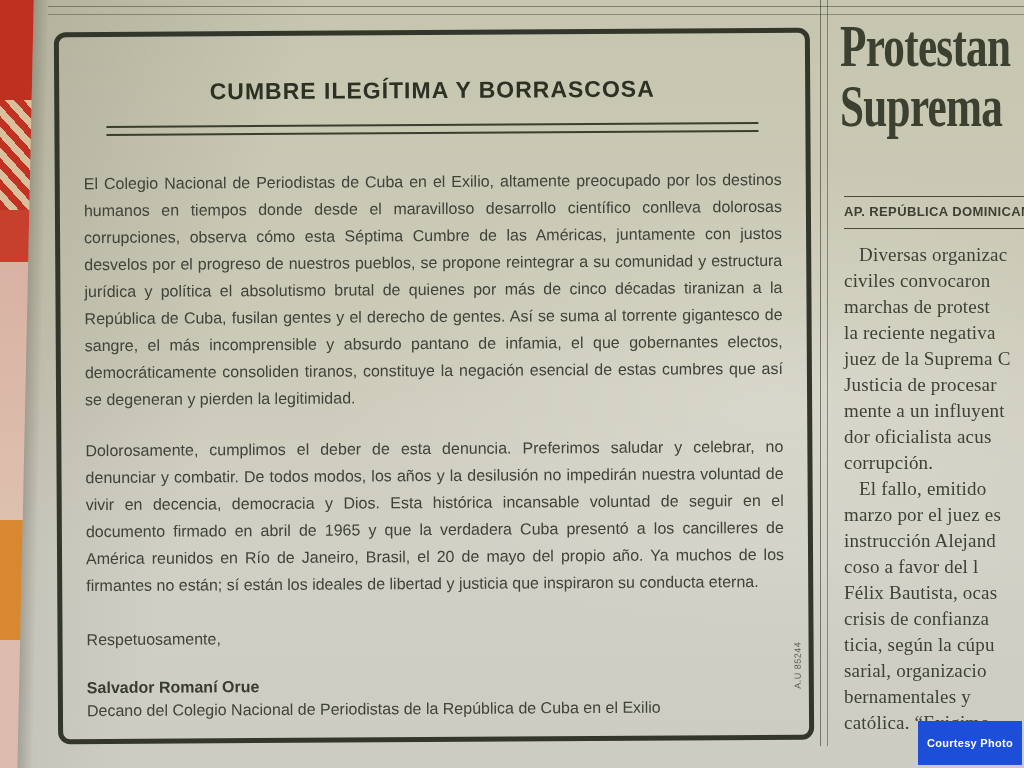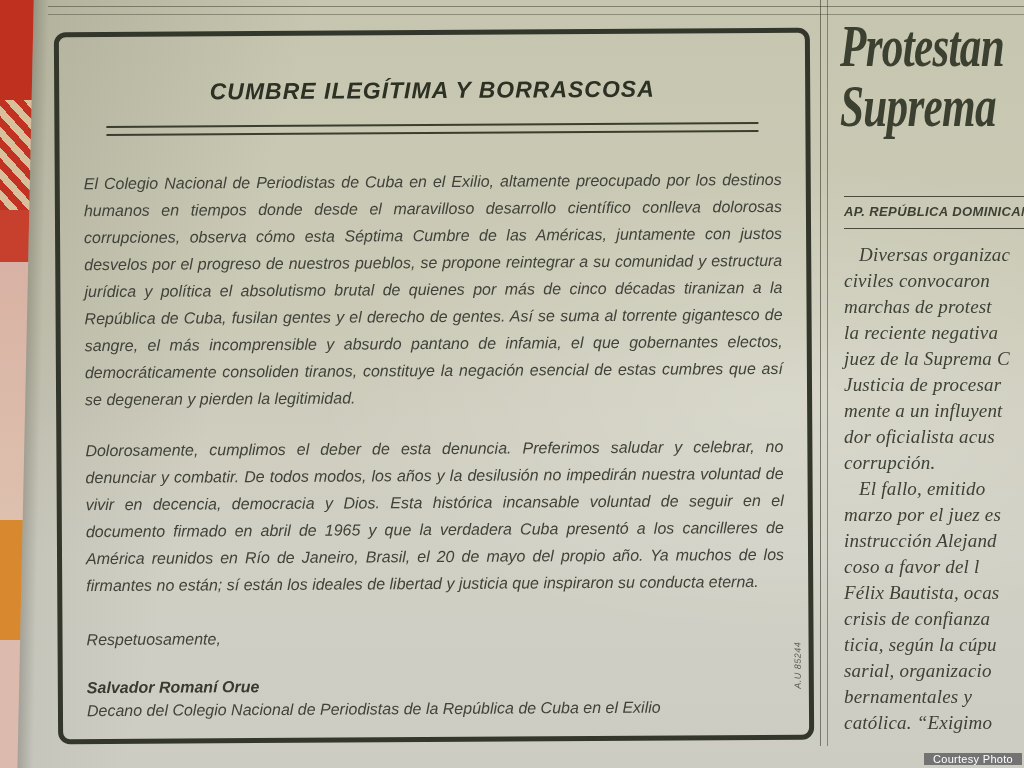--- a/index.html
+++ b/index.html
@@ -20,21 +20,20 @@
   .strip-pink2{position:absolute;left:0;top:640px;width:38px;height:128px;background:#ddbaae;}
 
   
   .page{
     position:absolute;inset:0;
     clip-path:polygon(3.3% 0%,100% 0%,100% 100%,1.7% 100%);
     background:
       radial-gradient(ellipse at 76% 52%, rgba(255,255,255,.22), rgba(255,255,255,0) 42%),
       linear-gradient(104deg, rgba(40,40,25,.14), rgba(40,40,25,0) 26%),
       linear-gradient(180deg,#c6c6b0 0%,#cbcab7 42%,#d1d0c5 72%,#cdccc3 100%);
-    font-style: italic;
   }
   .page-edge-shadow{position:absolute;left:13px;top:0;bottom:0;width:28px;
     background:linear-gradient(90deg,rgba(55,50,40,.42),rgba(55,50,40,0));
     transform:skewX(-1.2deg);}
   .top-rule{position:absolute;left:48px;right:0;top:6px;height:7px;
     border-top:1.5px solid rgba(70,70,58,.55);border-bottom:1px solid rgba(70,70,58,.45);}
   .col-rule{position:absolute;left:820px;top:0;bottom:22px;width:6px;
     border-left:1.5px solid rgba(60,60,48,.6);border-right:1.5px solid rgba(60,60,48,.5);}
 
   
@@ -85,22 +84,22 @@
   .art-body{
     position:absolute;left:6px;top:242px;width:200px;
     font-family:"Liberation Serif",serif;font-size:19px;line-height:26px;
     color:#3e4136;letter-spacing:.2px;
   }
   .art-line{white-space:nowrap;}
   .art-line.indent{text-indent:15px;}
 
   
   .credit-badge{
-    position:absolute;right:2px;bottom:3px;background:#737373;color:#fff;
-    font-size:11px;font-weight:normal;padding:0 9px;letter-spacing:.3px;
+    position:absolute;right:2px;bottom:3px;background:#1d4ed8;color:#fff;
+    font-size:11px;font-weight:bold;padding:16px 9px;letter-spacing:.3px;
   }
 </style>
 </head>
 <body>
 
 <div class="left-strip">
   <div class="strip-red"></div>
   <div class="strip-stripes"></div>
   <div class="strip-red2"></div>
   <div class="strip-pink"></div>

